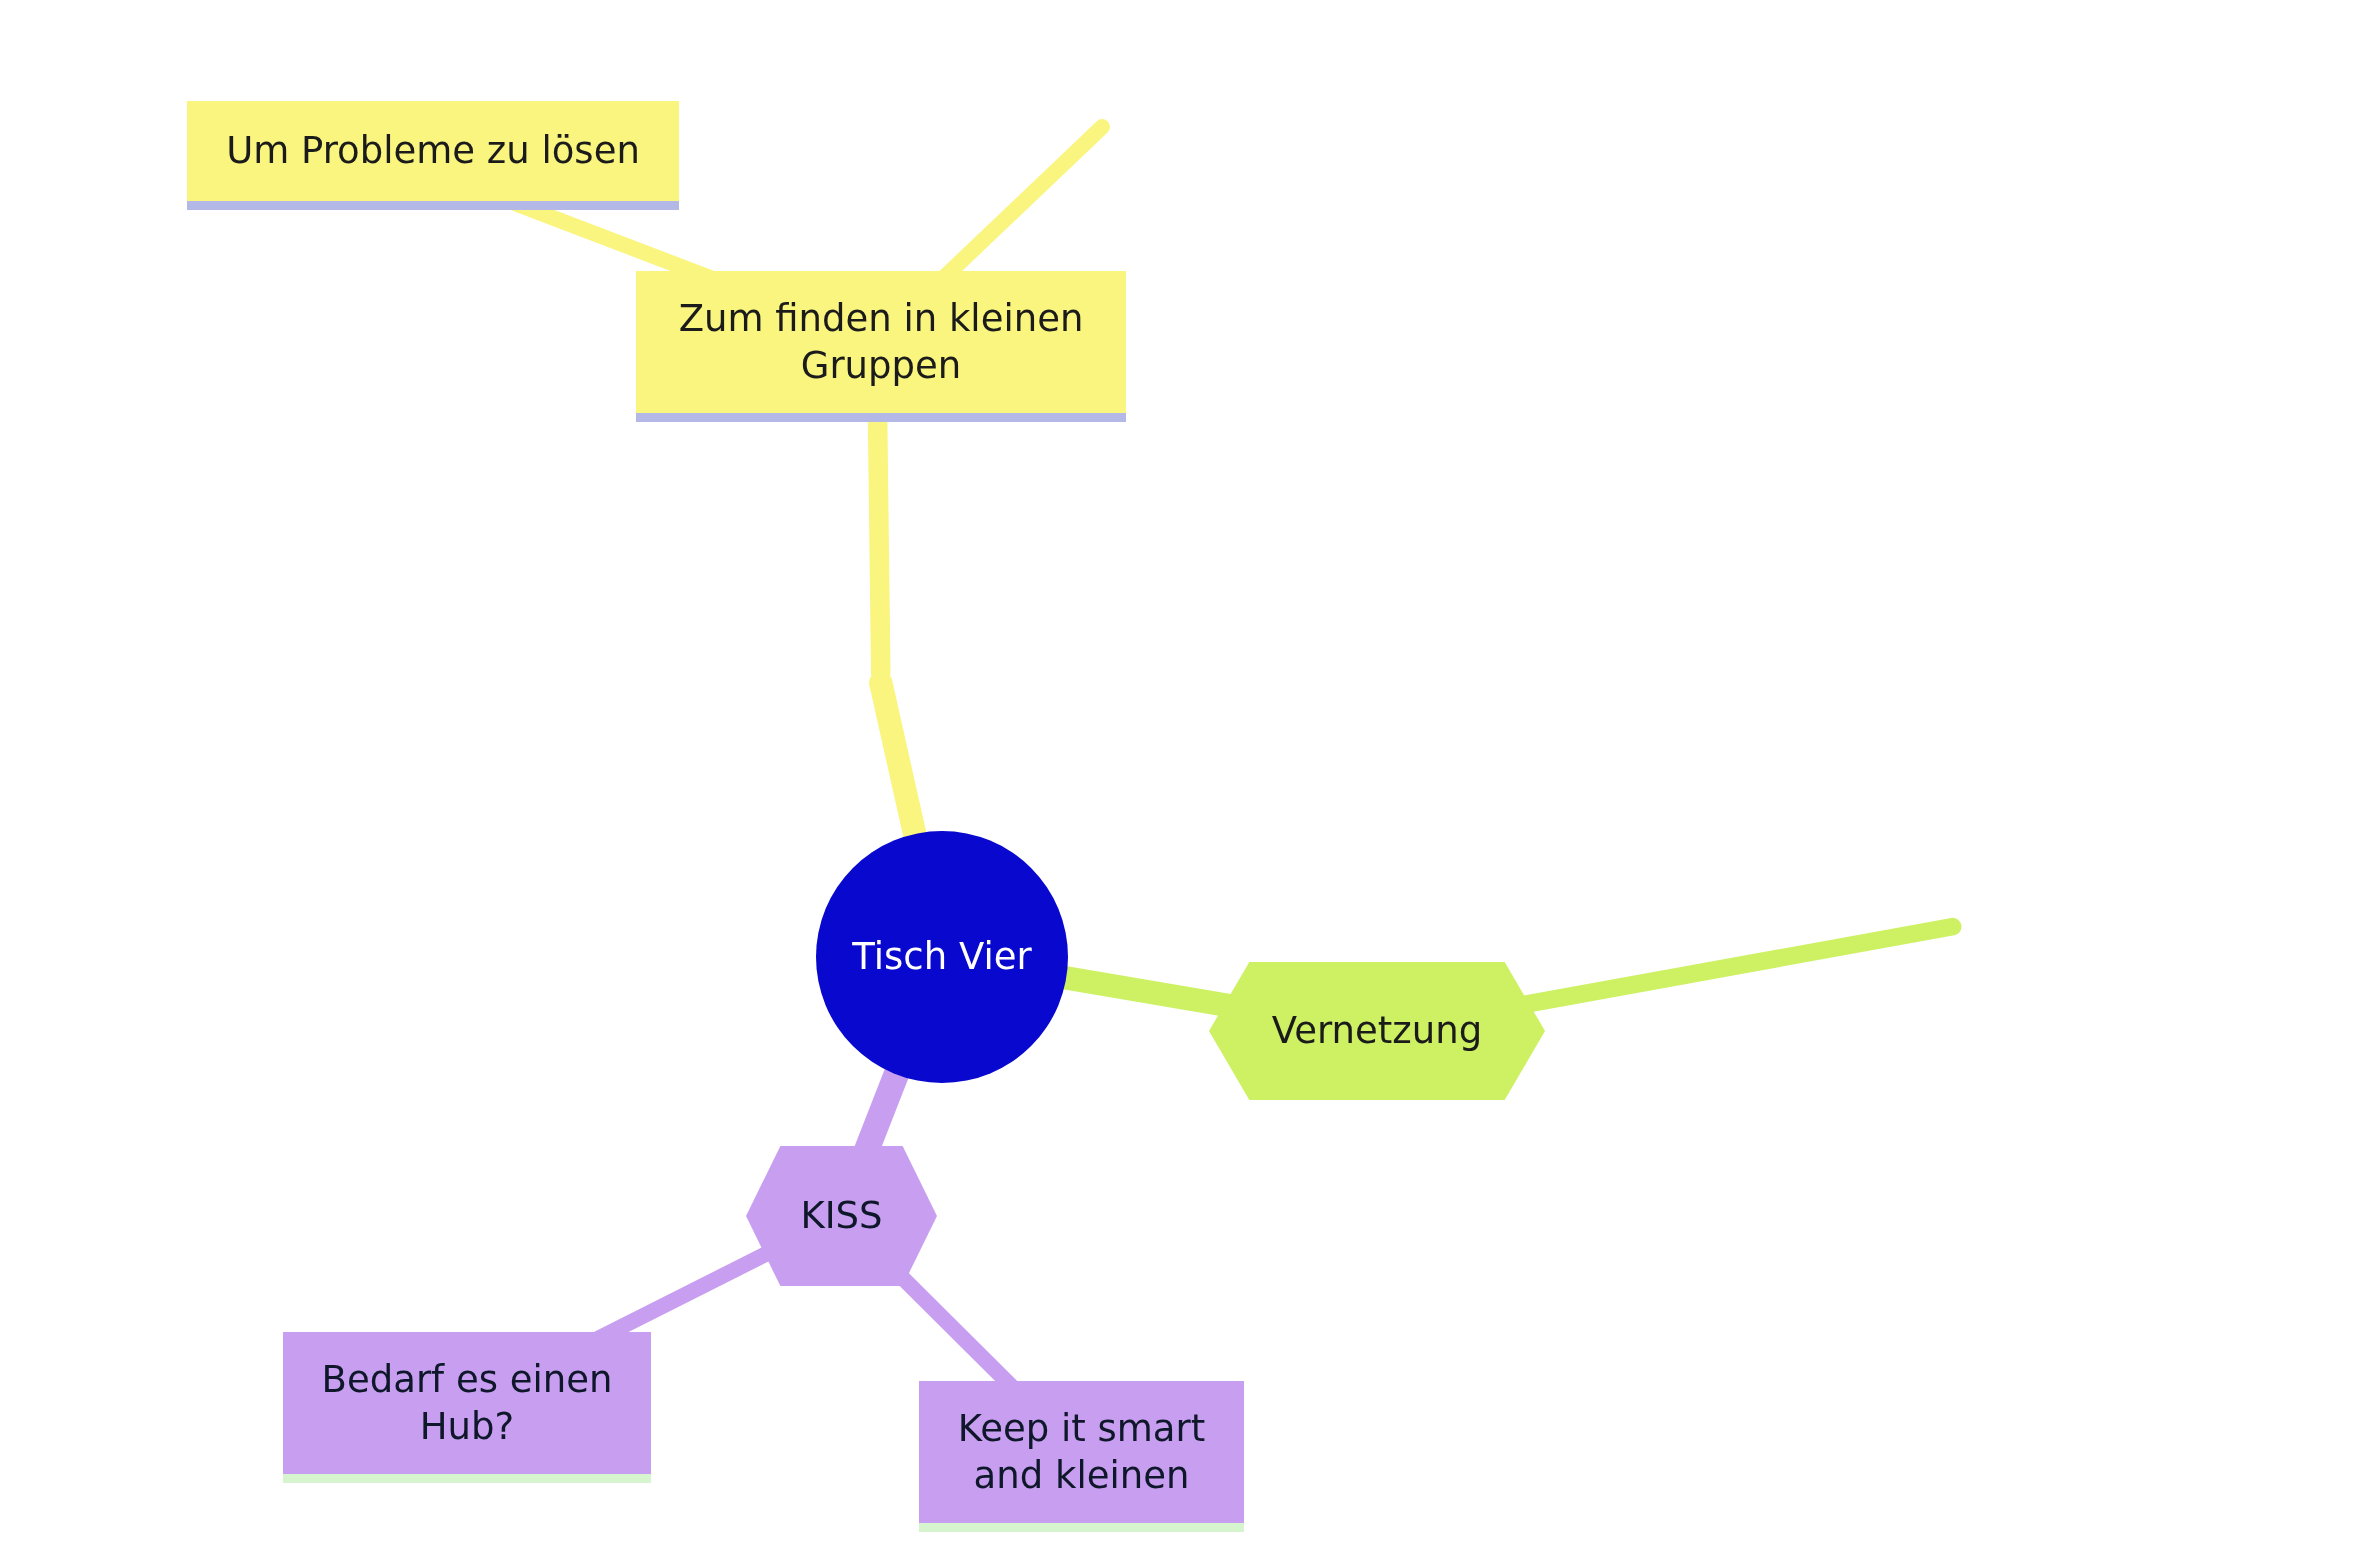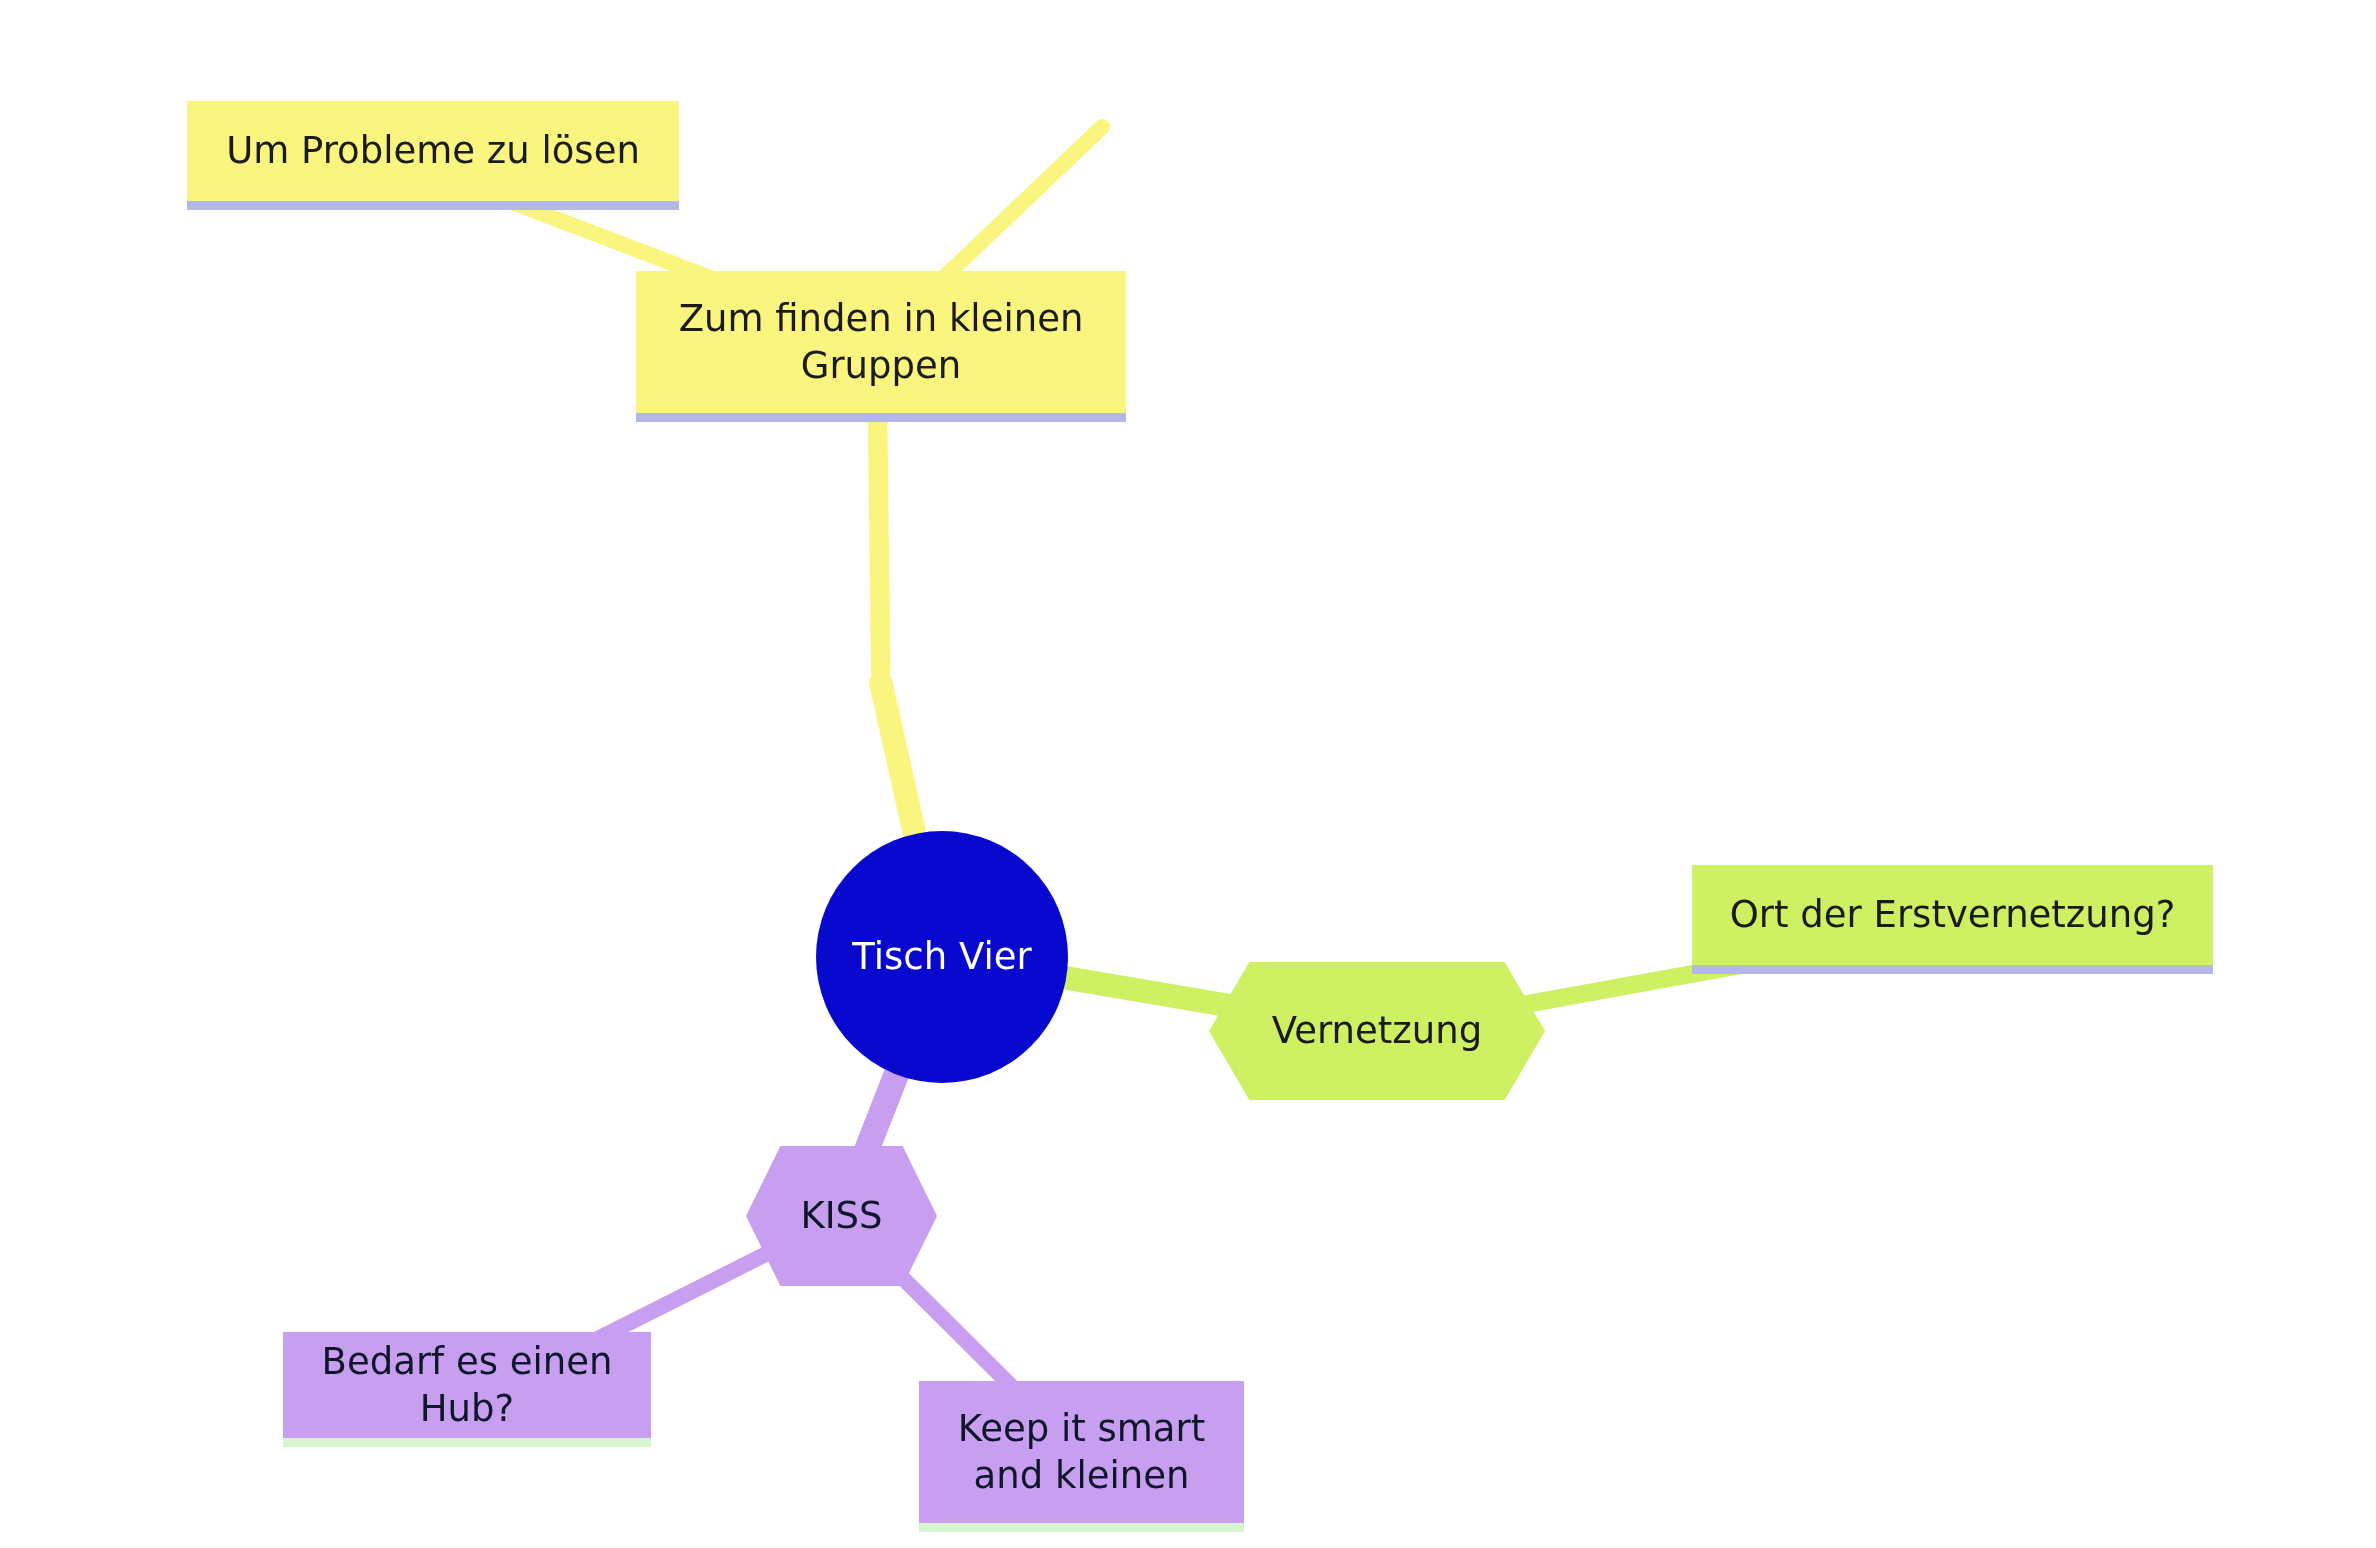--- a/index.html
+++ b/index.html
@@ -62,21 +62,21 @@
 
   
   #node-root        { left: 816px;  top: 831px;  width: 252px; height: 252px; }
   #node-community   { left: 696px;  top: 579px;  width: 368px; height: 182px; }
   #node-zumfinden   { left: 628px;  top: 271px;  width: 490px; height: 151px; padding: 0 19.5px; margin-left: 8px; }
   #node-umprobleme  { left: 187px;  top: 101px;  width: 492px; height: 109px; padding: 0 17.6px; }
   #node-ideen       { left: 962px;  top: 27px;   width: 395px; height: 146px; padding: 0 17.6px; }
   #node-vernetzung  { left: 1209px; top: 962px;  width: 336px; height: 138px; }
   #node-ort         { left: 1692px; top: 865px;  width: 521px; height: 109px; padding: 0 17.6px; }
   #node-kiss        { left: 746px;  top: 1146px; width: 191px; height: 140px; }
-  #node-hub         { left: 283px;  top: 1332px; width: 368px; height: 115px; padding: 0 11px; }
+  #node-hub         { left: 283px;  top: 1332px; width: 368px; height: 151px; padding: 0 11px; }
   #node-keep        { left: 919px;  top: 1381px; width: 325px; height: 151px; padding: 0 17.6px; }
 </style>
 </head>
 <body>
 
 <div id="canvas">
 
   <svg id="edges" viewBox="0 0 2437 1588" xmlns="http://www.w3.org/2000/svg">
     <line x1="966" y1="981" x2="903" y2="700" stroke-width="24" stroke-linecap="round" stroke="#F9F57E"></line>
     <line x1="903" y1="690" x2="899" y2="370" stroke-width="20" stroke-linecap="round" stroke="#F9F57E"></line>
@@ -100,23 +100,20 @@
 
   <div class="node rect yellow-fill lavender-underline" id="node-umprobleme">
     <span class="label">Um Probleme zu lösen</span>
   </div>
 
 
   <div class="node hexagon green-fill" id="node-vernetzung">
     <span class="label">Vernetzung</span>
   </div>
 
-  <div class="node rect green-fill lavender-underline" id="node-ort">
-    <span class="label">Ort der Erstvernetzung?</span>
-  </div>
 
   <div class="node hexagon small purple-fill" id="node-kiss">
     <span class="label">KISS</span>
   </div>
 
   <div class="node rect purple-fill green-underline" id="node-hub">
     <span class="label">Bedarf es einen Hub?</span>
   </div>
 
   <div class="node rect purple-fill green-underline" id="node-keep">

